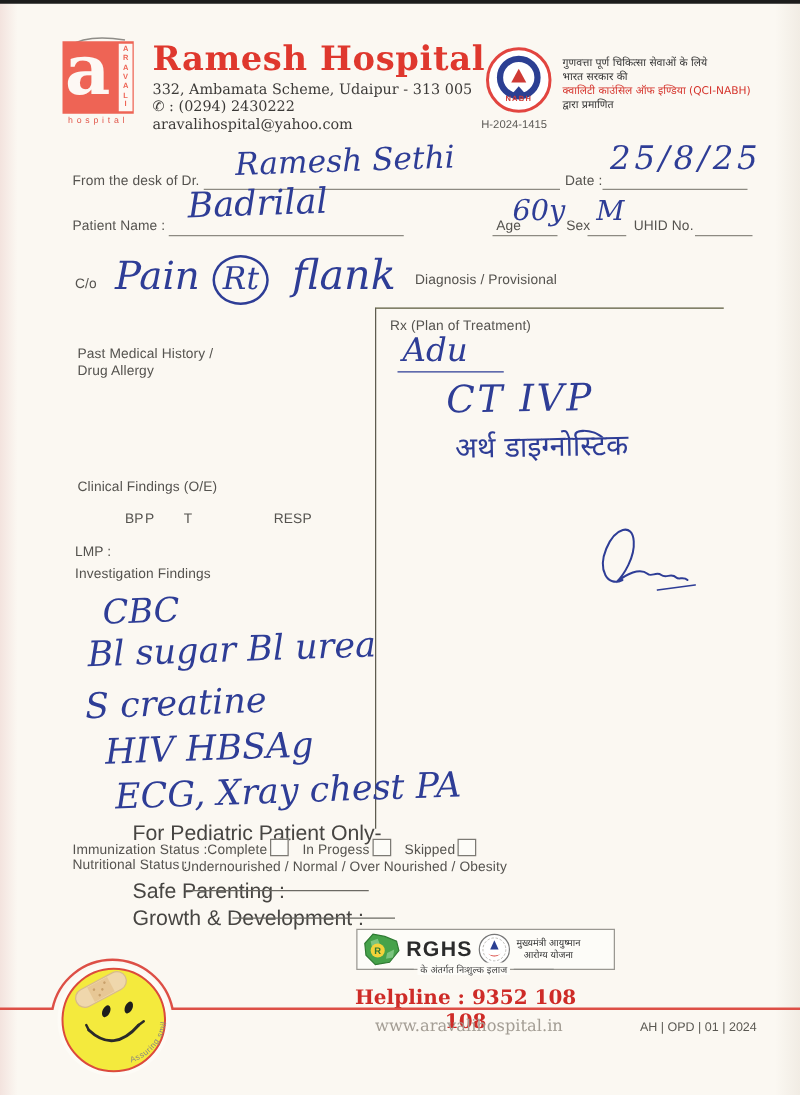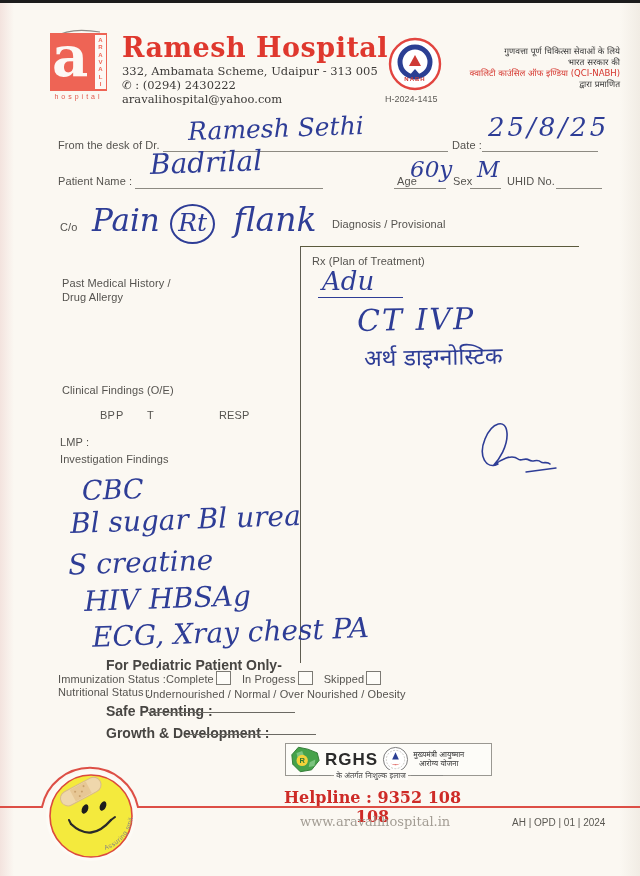--- a/index.html
+++ b/index.html
@@ -4,37 +4,37 @@
 <style>
   html,body{margin:0;padding:0;background:#e8e6e2;}
   .page{
     position:relative;width:640px;height:876px;margin:0 auto;overflow:hidden;
     background:linear-gradient(90deg,#f3e3de 0,#fbf8f2 14px,#fbf8f2 620px,#f1ece4 640px);
     font-family:"Liberation Sans",sans-serif;color:#4a4a48;
   }
   .scan-edge{position:absolute;left:0;top:0;width:100%;height:3px;background:#1c1c1c;}
   .abs{position:absolute;}
   .lbl{font-size:11px;color:#55534f;letter-spacing:.1px;}
-  .lbl-b{font-size:14px;font-weight:bold;color:#474542;padding-left:48px;}
+  .lbl-b{font-size:17px;font-weight:normal;color:#474542;padding-left:48px;}
   .serif{font-family:"DejaVu Serif","Liberation Serif",serif;}
   .fline{border-bottom:1px solid #8d8a82;height:1px;}
   .hw{font-family:"DejaVu Serif","Liberation Serif",serif;font-style:italic;color:#2e3d96;white-space:nowrap;}
   .rot-1{transform:rotate(-2deg);}
   .rot-2{transform:rotate(-1deg);}
   .cbox{display:inline-block;width:13px;height:12px;border:1px solid #7c7a74;background:#fdfcf8;vertical-align:-2px;margin:0 2px;}
   .hindi{font-family:"DejaVu Sans","Liberation Sans",sans-serif;}
   
   .logo-sq{position:absolute;left:50px;top:33px;width:57px;height:58px;background:#ee6455;}
   .logo-a{position:absolute;left:2px;top:-8px;font-family:"DejaVu Serif",serif;font-weight:bold;font-size:56px;color:#fdf8f4;line-height:62px;}
   .logo-strip{position:absolute;right:1px;top:2px;bottom:2px;width:11px;background:#fdf8f4;display:flex;flex-direction:column;align-items:center;justify-content:space-between;padding:2px 0;}
   .logo-strip span{font-size:6px;font-weight:bold;color:#ee6455;line-height:6px;}
   .logo-hosp{position:absolute;left:50px;top:93px;width:57px;font-size:7px;color:#e2574b;letter-spacing:3px;text-align:center;}
   .hosp-name{font-size:27px;color:#df382e;font-weight:600;letter-spacing:.5px;}
   .addr{font-size:11.5px;color:#3c3a38;}
-  .cert{width:170px;text-align:right;font-size:8.5px;line-height:11px;color:#333;}
+  .cert{width:170px;text-align:left;font-size:8.5px;line-height:11px;color:#333;}
   .cert .red{color:#d5342c;}
   
   .rx-box{position:absolute;left:300px;top:246px;width:278px;height:416px;border-left:1.3px solid #5e5c50;border-top:1.6px solid #5b5a3c;}
   .sub-line{display:flex;align-items:center;font-size:7.5px;color:#444;}
   .sub-line:before,.sub-line:after{content:"";flex:1;border-top:1px solid #8a8a86;margin:0 3px;}
   .rghs-box{position:absolute;left:285px;top:743px;width:207px;height:33px;border:1px solid #9a9892;background:#fdfcf8;display:flex;align-items:center;gap:4px;padding:0 3px;box-sizing:border-box;}
   .rghs-word{font-size:17px;font-weight:bold;color:#2b2b2b;letter-spacing:1px;}
   .rghs-hindi{font-size:7.5px;line-height:8.5px;color:#333;text-align:center;}
   .helpline{font-family:"DejaVu Serif",serif;font-weight:bold;font-size:16px;color:#ce2b27;}
   .website{font-family:"DejaVu Serif",serif;font-size:13px;color:#a39d94;}

